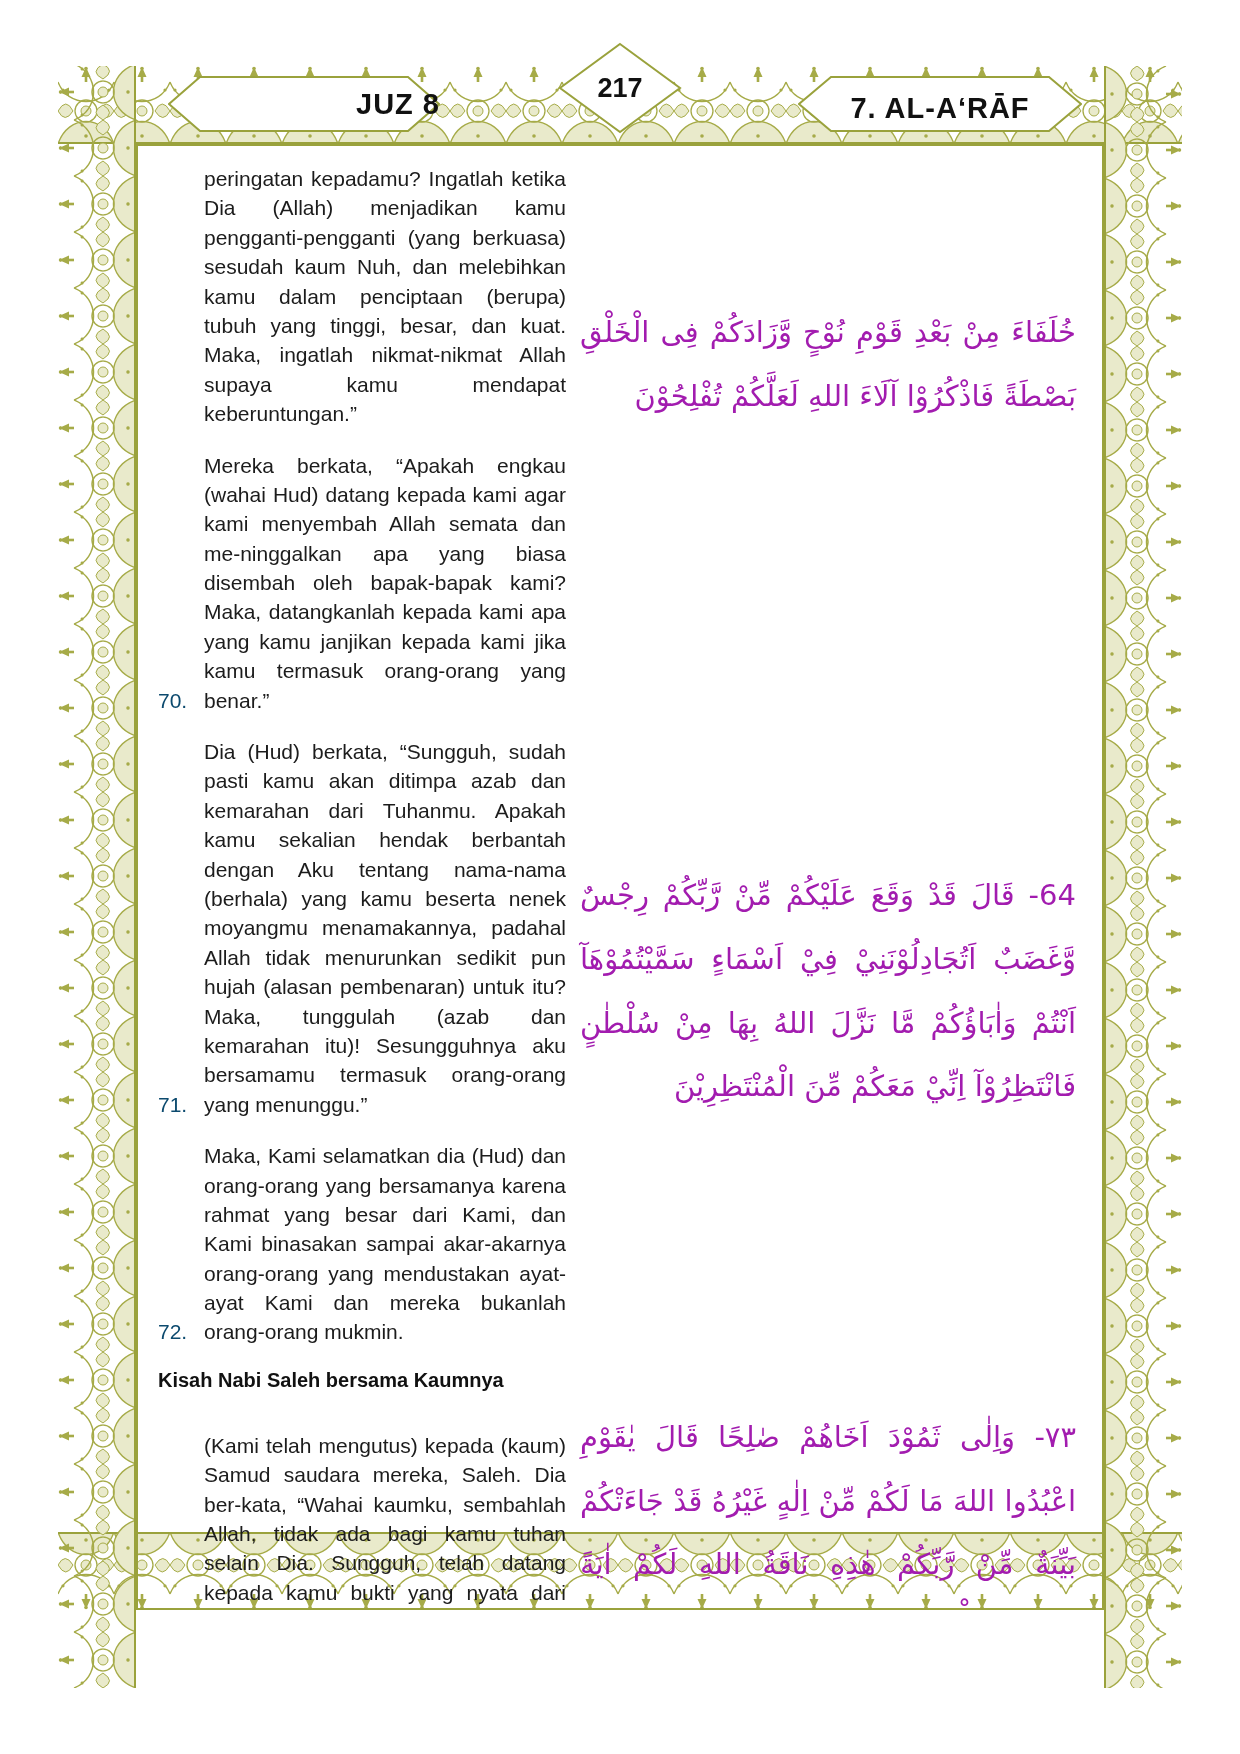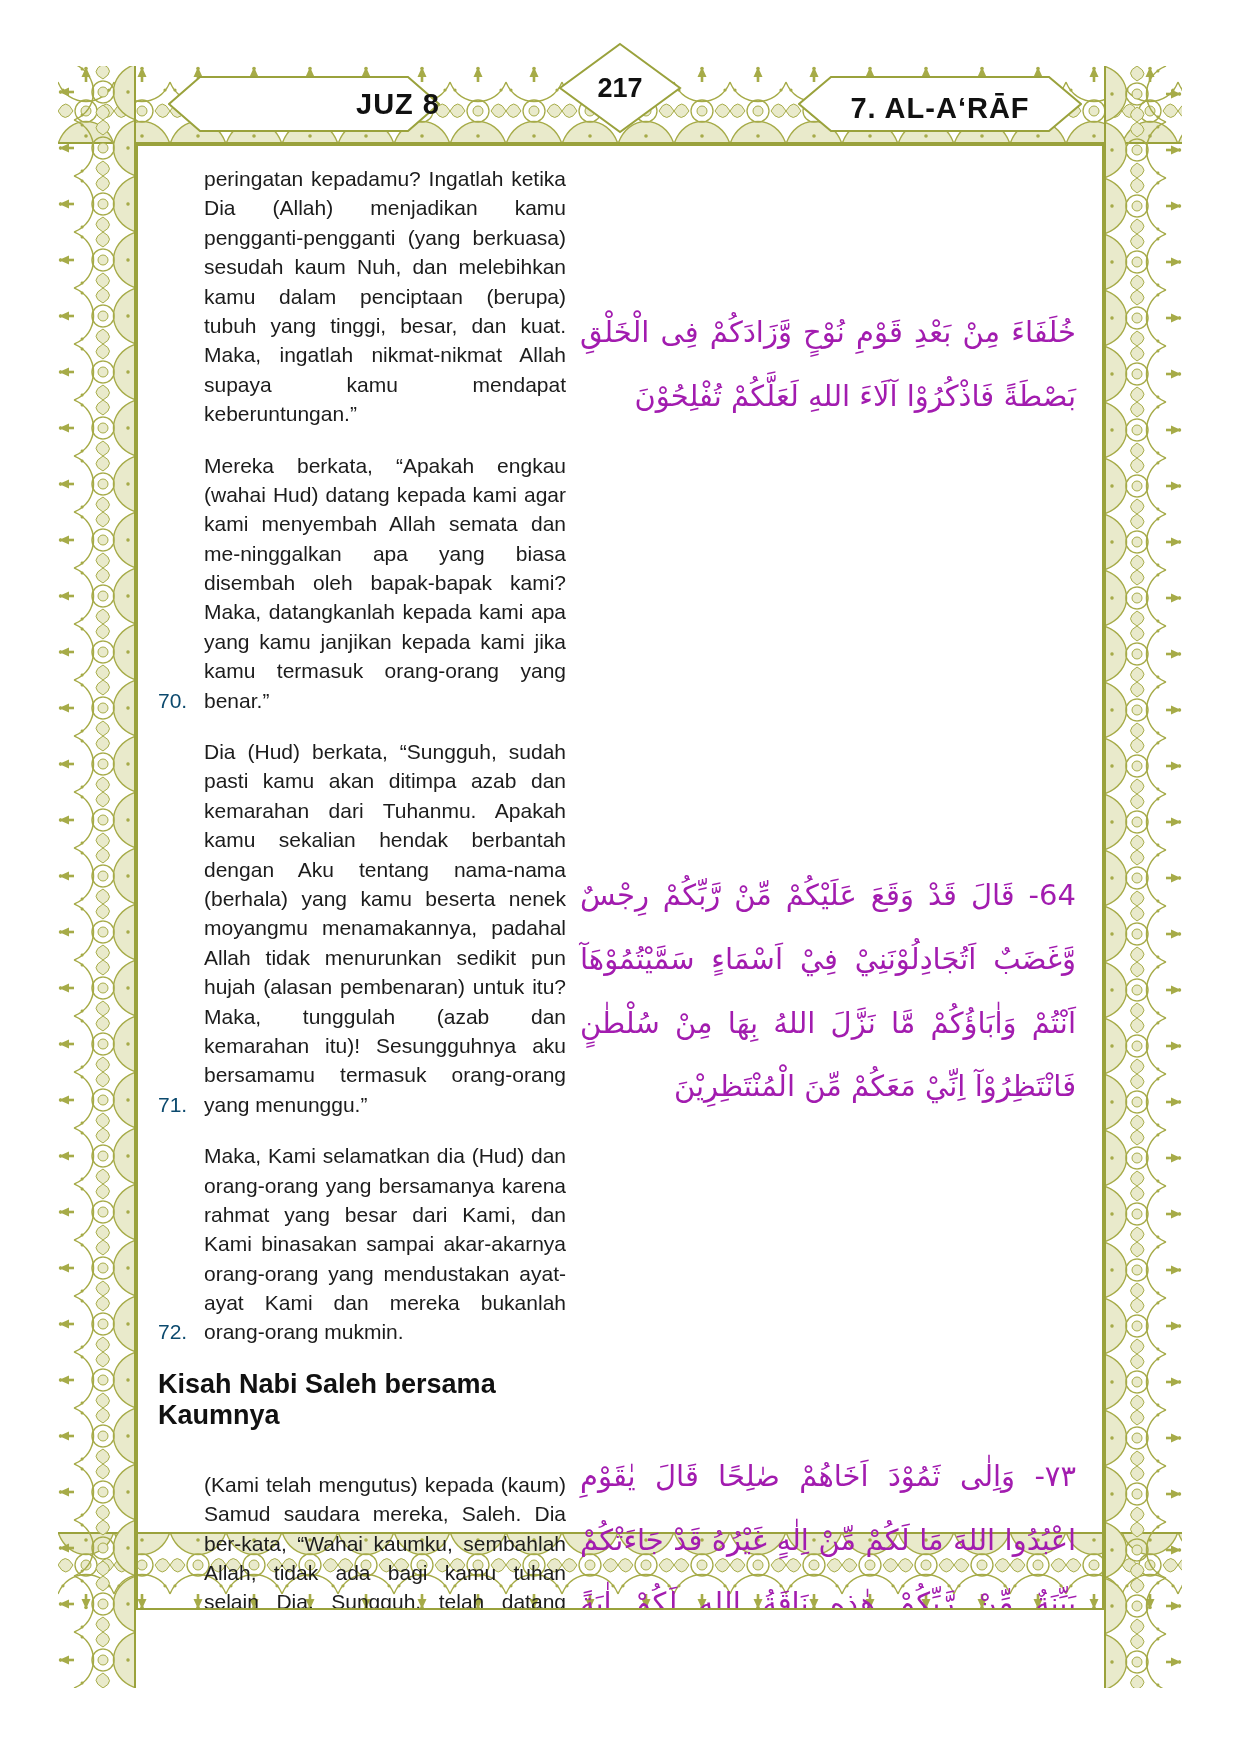--- a/index.html
+++ b/index.html
@@ -42,21 +42,21 @@
   .vtext{
     flex:0 0 362px;font-size:21px;line-height:1.40;text-align:justify;
     color:#1c1c1c;
   }
   .varab{
     flex:1;margin-left:14px;
     font-family:"DejaVu Sans",sans-serif;font-size:29px;line-height:2.2;
     direction:rtl;text-align:justify;text-align-last:right;color:#a21caf;
   }
   #section-heading{
-    width:430px;font-size:27px;font-weight:bold;margin:4px 0 14px 0;
+    width:430px;font-size:20px;font-weight:bold;margin:4px 0 14px 0;
     color:#111;
   }
 </style>
 </head>
 <body>
 
 <div class="strip" id="strip-top">
   <svg width="1124" height="78" viewBox="0 0 1124 78">
     <defs>
       <pattern id="arab-tile" width="56" height="78" patternUnits="userSpaceOnUse">

